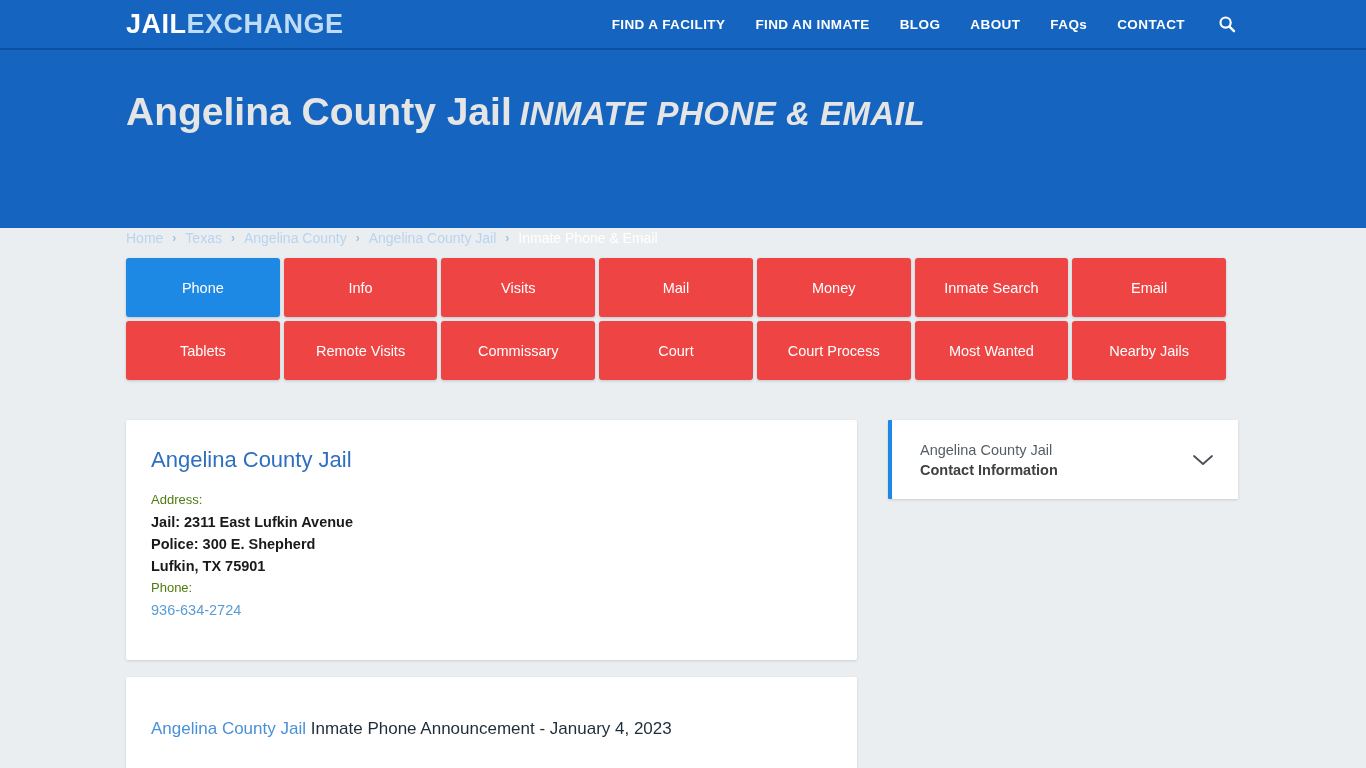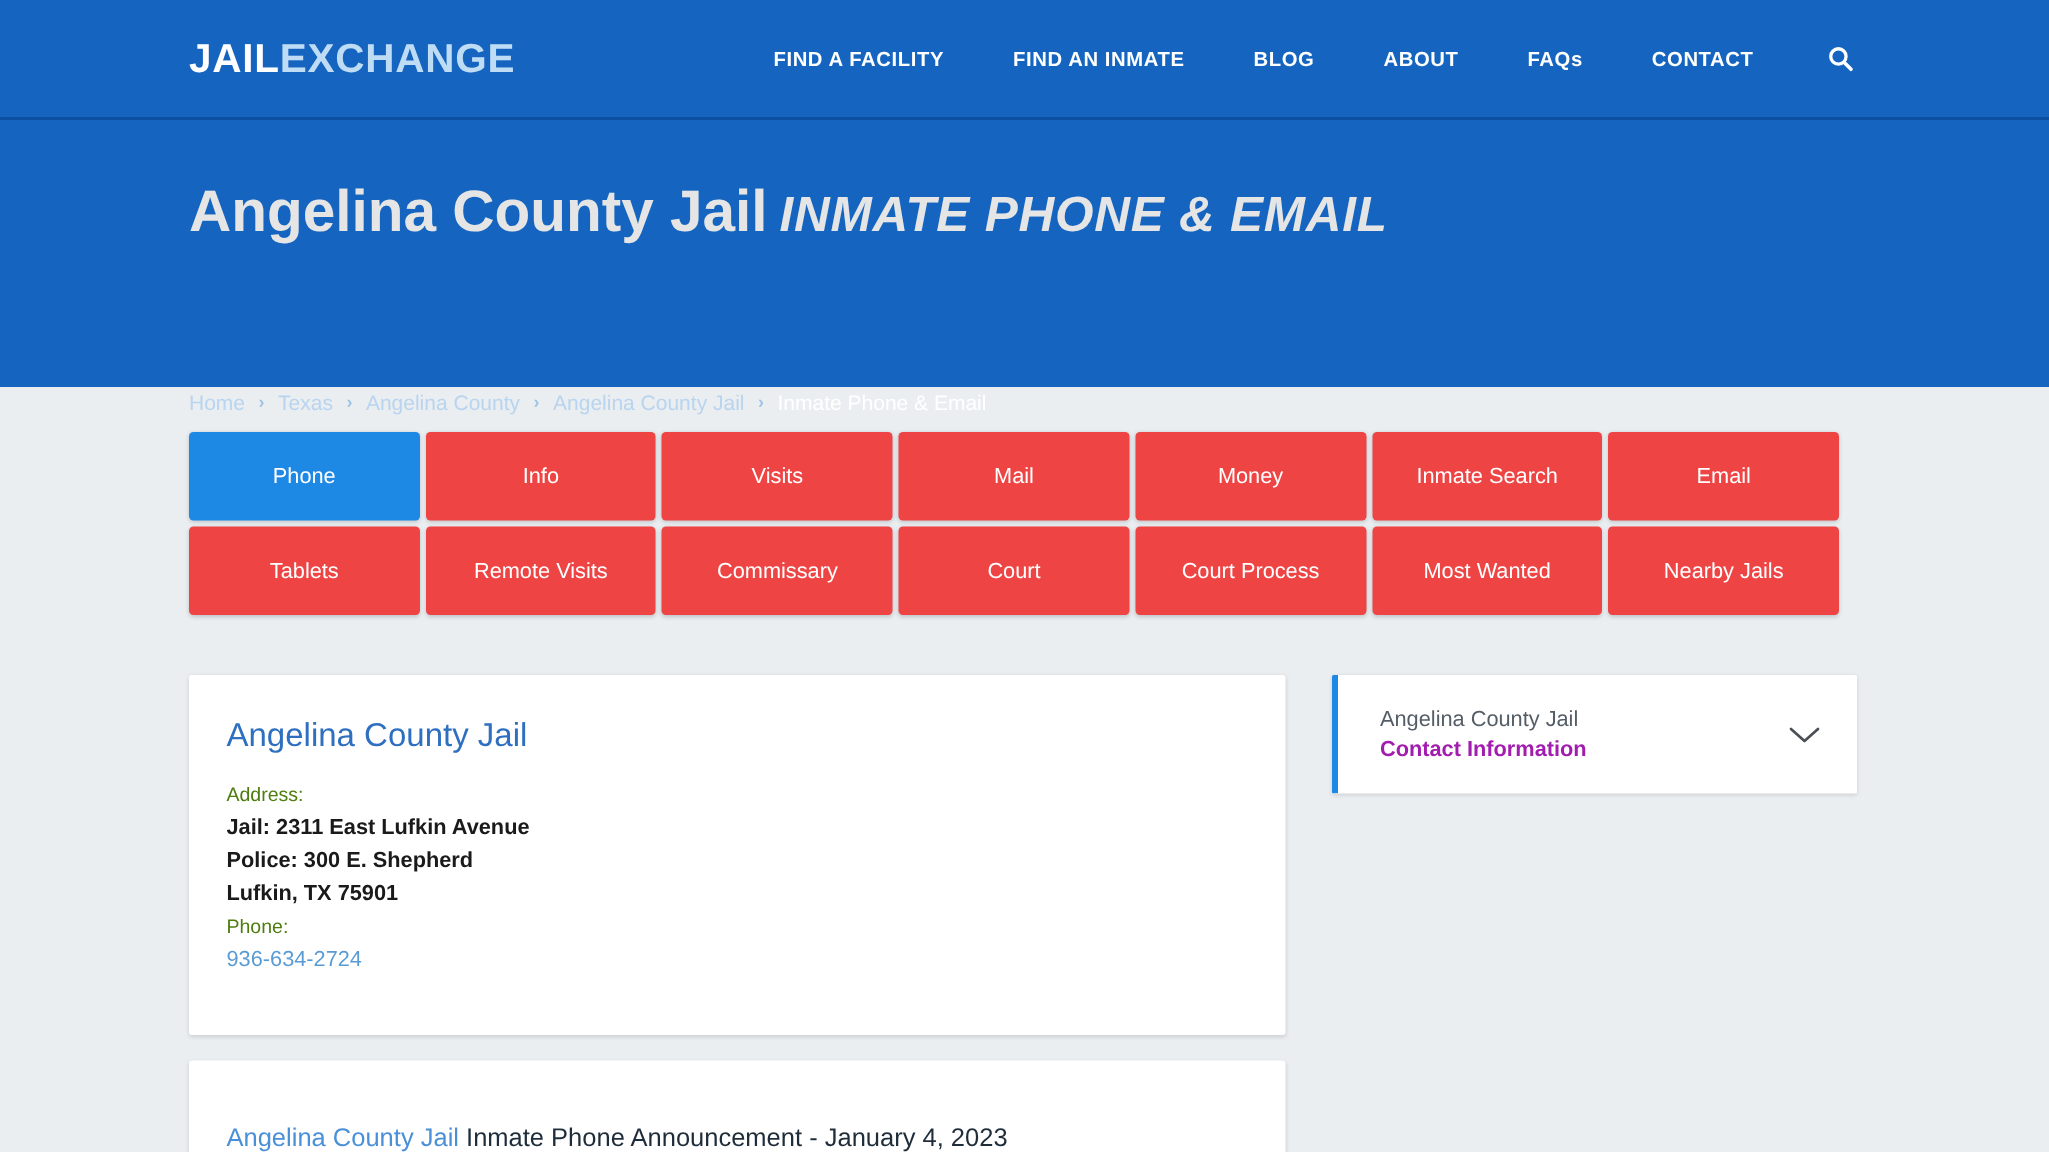--- a/index.html
+++ b/index.html
@@ -12,21 +12,21 @@
 
   body {
     font-family: "Liberation Sans", sans-serif;
     background: #eaeef0;
     color: #333;
     -webkit-font-smoothing: antialiased;
   }
 
   
   .topbar {
-    height: 80px;
+    height: 50px;
     background: #1565c0;
     border-bottom: 2px solid #0d4fa0;
     display: flex;
     align-items: center;
     padding: 0 126px 0 126px;
   }
 
   .logo {
     font-size: 27px;
     font-weight: bold;
@@ -34,21 +34,21 @@
     white-space: nowrap;
     line-height: 1;
   }
   .logo .logo-jail { color: #ffffff; }
   .logo .logo-exchange { color: #bfdcf5; }
 
   .nav-menu {
     margin-left: auto;
     display: flex;
     align-items: center;
-    gap: 16px;
+    gap: 0px;
   }
   .nav-item {
     color: #ffffff;
     font-size: 13.5px;
     font-weight: bold;
     letter-spacing: 0.4px;
     padding: 0 15px;
     text-decoration: none;
     white-space: nowrap;
     cursor: pointer;
@@ -222,21 +222,21 @@
     min-height: 79px;
     cursor: pointer;
   }
   .accordion-text { flex: 1; }
   .acc-line1 {
     color: #555e66;
     font-size: 14.5px;
     line-height: 20px;
   }
   .acc-line2 {
-    color: #a21caf;
+    color: #404040;
     font-size: 14.5px;
     font-weight: bold;
     line-height: 20px;
   }
   .acc-chevron {
     width: 26px;
     display: flex;
     align-items: center;
     justify-content: center;
   }

